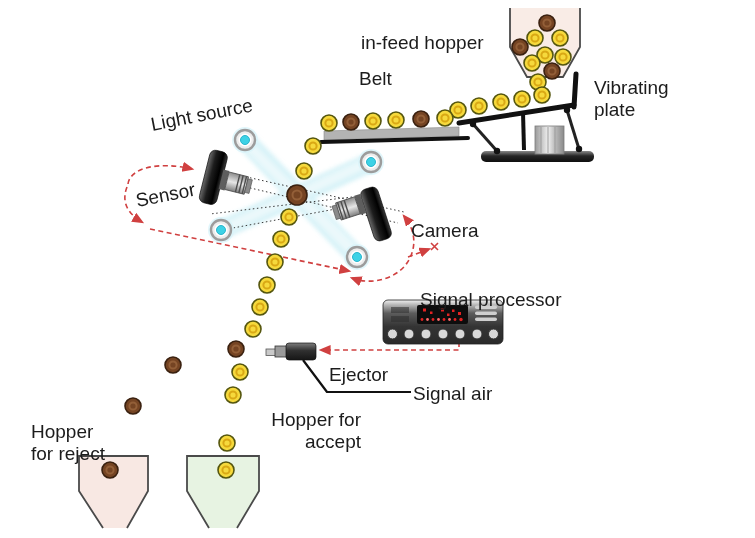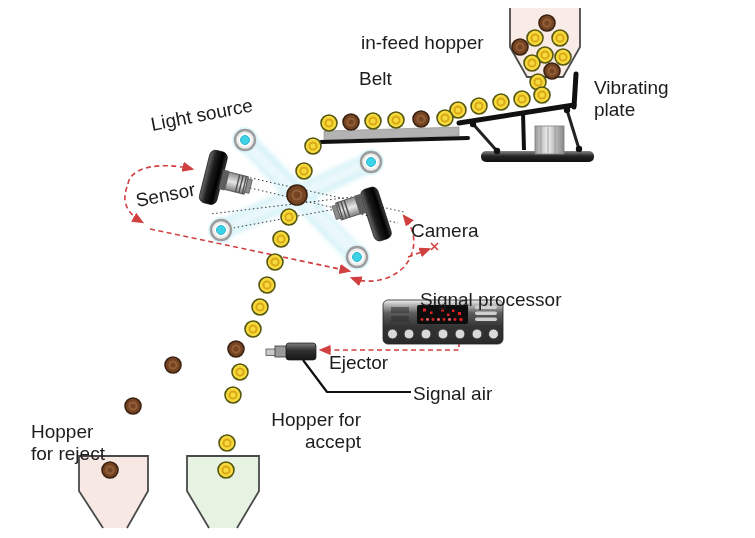--- a/index.html
+++ b/index.html
@@ -8,21 +8,21 @@
   #artwork{position:absolute;left:0;top:0;}
   .lbl{position:absolute;font-size:19px;line-height:1.16;color:#1c1c1c;white-space:nowrap;}
   .lbl.wrap{white-space:normal;}
   #lbl-infeed{left:361px;top:32px;text-align:center;}
   #lbl-belt{left:359px;top:68px;}
   #lbl-vibrating{left:594px;top:77px;width:95px;}
   #lbl-light{left:151px;top:114px;transform:rotate(-11deg);transform-origin:0 50%;}
   #lbl-sensor{left:136px;top:190px;transform:rotate(-11deg);transform-origin:0 50%;}
   #lbl-camera{left:411px;top:185px;margin-top:35px;}
   #lbl-signal{left:420px;top:274px;margin-top:15px;}
-  #lbl-ejector{left:329px;top:352px;}
+  #lbl-ejector{left:329px;top:364px;}
   #lbl-pressed{left:413px;top:383px;}
   #lbl-reject{left:31px;top:409px;width:84px;margin-top:12px;}
   #lbl-accept{left:253px;top:409px;width:108px;text-align:right;}
 </style>
 </head>
 <body>
 
 <div id="stage">
 
 <svg id="artwork" width="755" height="538" viewBox="0 0 755 538">

